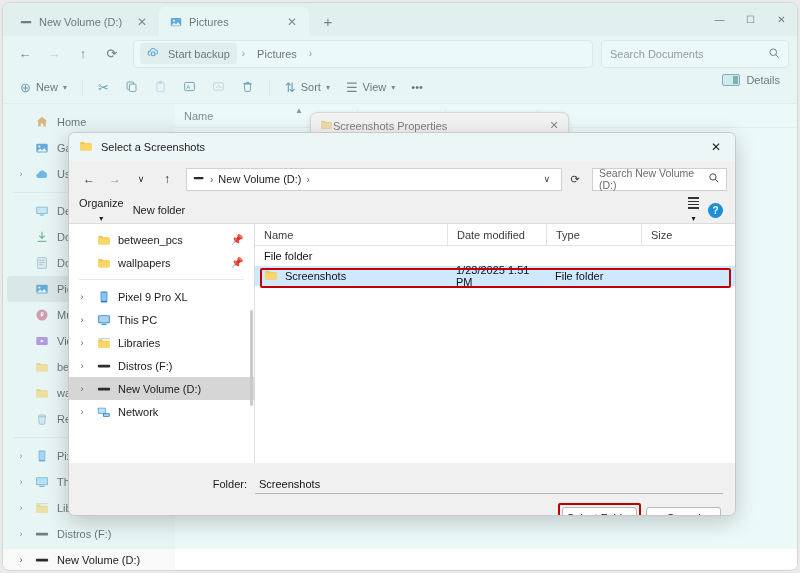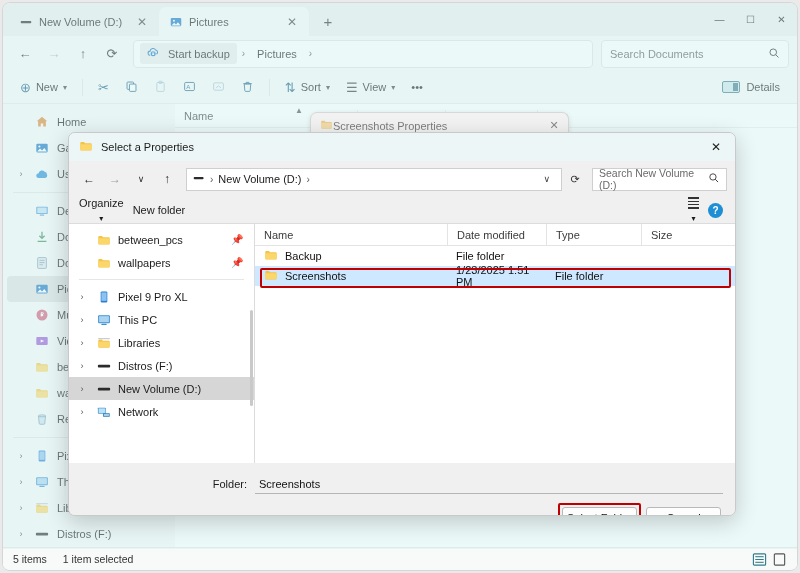--- a/index.html
+++ b/index.html
@@ -88,21 +88,21 @@
     height: 26px; display: flex; align-items: center; gap: 5px;
     padding: 0 7px; border-radius: 4px; font-size: 11px; color: #1b1b1b;
   }
   .cmdbtn.dis { opacity: .38; }
   .cmd-ic { font-size: 13px; color: #1b5f86; line-height: 1; }
   .cmd-ic.grey { color: #3a3a3a; }
   .chev { font-size: 8px; color: #444; }
   .cmdsep { width: 1px; height: 17px; background: #e2e2e2; margin: 0 6px; }
   .cmd-spacer { flex: 1; }
   .details-btn {
-    display: flex; align-items: center; gap: 6px; padding: 0 7px; height: 26px;
+    display: flex; gap: 6px; padding: 0 7px; height: 26px;
     font-size: 11px; color: #1b1b1b;
   }
   .toggle-pill {
     width: 18px; height: 12px; border: 1px solid #4a7d8c; border-radius: 2px;
     background: #cfe7ec; position: relative;
   }
   .toggle-pill::after {
     content:''; position: absolute; right: 1px; top: 1px; bottom: 1px;
     width: 5px; background: #4a7d8c;
   }
@@ -613,40 +613,20 @@
                   <path d="M1.5 4.4c0-.6.4-1 1-1h3.1l1.3 1.5h6.6c.6 0 1 .4 1 1v6.2c0 .6-.4 1-1 1H2.5c-.6 0-1-.4-1-1z" fill="#f6c445"></path>
                   <path d="M1.5 6h13v5.9c0 .6-.4 1-1 1H2.5c-.6 0-1-.4-1-1z" fill="#fbd66a"></path>
                 </svg>
             </span>
             <span>Camera Roll</span>
           </div>
         </div>
       </div>
     </div>
 
-    <div class="statusbar">
-      <span>5 items</span>
-      <span>1 item selected</span>
-      <span class="sb-spacer"></span>
-      <span class="sb-icons">
-        <span class="sb-ic">
-          <svg width="15" height="15" viewBox="0 0 16 16">
-              <rect x="1.5" y="2" width="13" height="12" rx="1" fill="none" stroke="#2f7d8c" stroke-width="1.2"></rect>
-              <line x1="3.5" y1="5" x2="12.5" y2="5" stroke="#2f7d8c" stroke-width="1.1"></line>
-              <line x1="3.5" y1="8" x2="12.5" y2="8" stroke="#2f7d8c" stroke-width="1.1"></line>
-              <line x1="3.5" y1="11" x2="12.5" y2="11" stroke="#2f7d8c" stroke-width="1.1"></line>
-            </svg>
-        </span>
-        <span class="sb-ic">
-          <svg width="15" height="15" viewBox="0 0 16 16">
-              <rect x="2.5" y="2" width="11" height="12" rx="1" fill="none" stroke="#555" stroke-width="1.2"></rect>
-            </svg>
-        </span>
-      </span>
-    </div>
 
     <div class="tint"></div>
   </div>
 
   <div class="propwin">
     <div class="ptitle">
       <span>
         <svg width="13" height="13" viewBox="0 0 16 16">
             <path d="M1.5 4.4c0-.6.4-1 1-1h3.1l1.3 1.5h6.6c.6 0 1 .4 1 1v6.2c0 .6-.4 1-1 1H2.5c-.6 0-1-.4-1-1z" fill="#e9cd8e"></path>
             <path d="M1.5 6h13v5.9c0 .6-.4 1-1 1H2.5c-.6 0-1-.4-1-1z" fill="#f0dcab"></path>
@@ -659,21 +639,21 @@
 
   <div class="dlg">
 
     <div class="dlg-title">
       <span>
         <svg width="14" height="14" viewBox="0 0 16 16">
             <path d="M1.5 4.4c0-.6.4-1 1-1h3.1l1.3 1.5h6.6c.6 0 1 .4 1 1v6.2c0 .6-.4 1-1 1H2.5c-.6 0-1-.4-1-1z" fill="#f6c445"></path>
             <path d="M1.5 6h13v5.9c0 .6-.4 1-1 1H2.5c-.6 0-1-.4-1-1z" fill="#fbd66a"></path>
           </svg>
       </span>
-      <span>Select a Properties</span>
+      <span>Select a Screenshots</span>
       <div class="dlg-close">✕</div>
     </div>
 
     <div class="dlg-nav">
       <div class="dnavbtn">←</div>
       <div class="dnavbtn dim">→</div>
       <div class="dnavbtn sm">∨</div>
       <div class="dnavbtn">↑</div>
       <div class="dlg-crumbs">
         <span>
@@ -813,27 +793,20 @@
         </div>
       <div class="dlg-list" style="position:relative">
         <div class="dlhdr">
           <div class="dcol" style="width:192px">Name</div>
           <div class="dcol" style="width:99px">Date modified</div>
           <div class="dcol" style="width:95px">Type</div>
           <div class="dcol" style="width:60px">Size</div>
         </div>
         <div id="dlg-rows">
             <div class="dlrow">
-              <div class="dnm" style="width:192px">
-                <span><svg width="14" height="14" viewBox="0 0 16 16">
-                    <path d="M1.5 4.4c0-.6.4-1 1-1h3.1l1.3 1.5h6.6c.6 0 1 .4 1 1v6.2c0 .6-.4 1-1 1H2.5c-.6 0-1-.4-1-1z" fill="#f6c445"></path>
-                    <path d="M1.5 6h13v5.9c0 .6-.4 1-1 1H2.5c-.6 0-1-.4-1-1z" fill="#fbd66a"></path>
-                  </svg></span>
-                <span>Backup</span>
-              </div>
               <div style="width:95px;padding-left:9px">File folder</div>
               <div style="width:60px;padding-left:9px"></div>
             </div>
             <div class="dlrow selected">
               <div class="dnm" style="width:192px">
                 <span><svg width="14" height="14" viewBox="0 0 16 16">
                     <path d="M1.5 4.4c0-.6.4-1 1-1h3.1l1.3 1.5h6.6c.6 0 1 .4 1 1v6.2c0 .6-.4 1-1 1H2.5c-.6 0-1-.4-1-1z" fill="#f6c445"></path>
                     <path d="M1.5 6h13v5.9c0 .6-.4 1-1 1H2.5c-.6 0-1-.4-1-1z" fill="#fbd66a"></path>
                   </svg></span>
                 <span>Screenshots</span>

